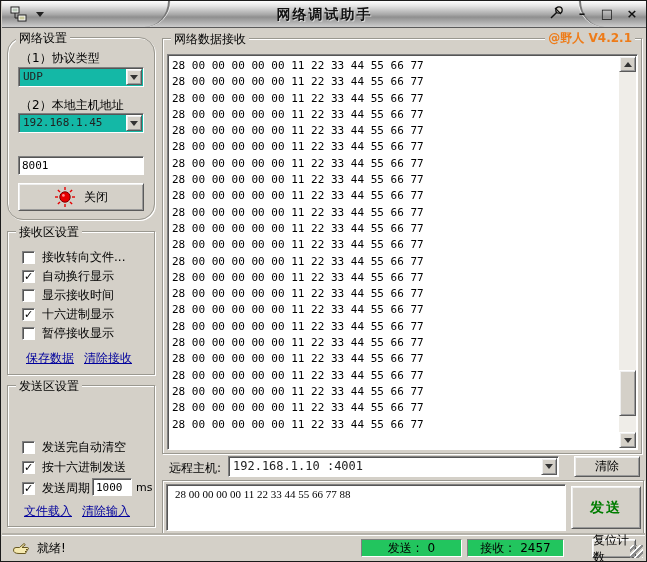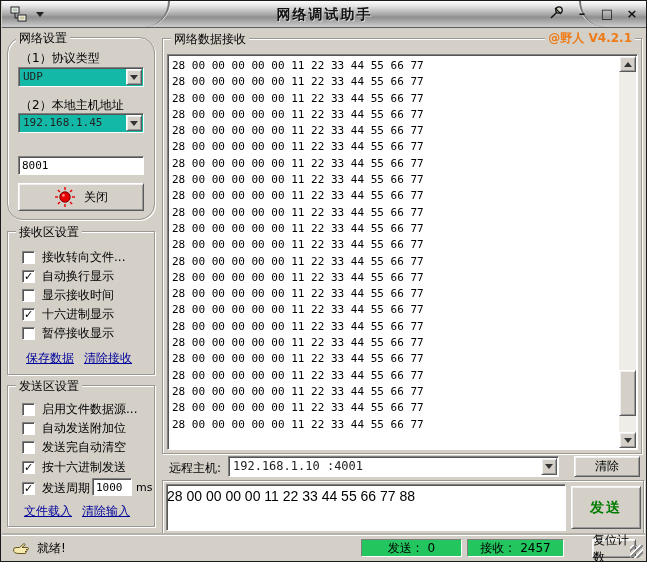--- a/index.html
+++ b/index.html
@@ -82,22 +82,22 @@
   .sb-btn { position:absolute; left:0; width:17px; height:16px; display:flex; align-items:center;
     justify-content:center; cursor:pointer; }
   .sb-thumb { position:absolute; left:0; width:17px; cursor:pointer; }
 
   
   .remote-label { position:absolute; font-size:12px; }
   .send-wrap { position:absolute; border:1px solid #9a9890;
     box-shadow: inset 1px 1px 0 #ffffff, 1px 1px 0 #ffffff; background:#d4d0c8; }
   .send-text { position:absolute; resize:none; overflow:hidden;
     background:#fff; border:1px solid; border-color:#808080 #ffffff #ffffff #808080;
-    box-shadow: inset 1px 1px 0 #555; font-family:Liberation Sans, sans-serif; font-size:14px;
-    padding:3px 0; outline:none; }
+    box-shadow: inset 1px 1px 0 #555; font-family:Liberation Serif, serif; font-size:11px;
+    padding:3px 8px; outline:none; }
   .send-btn { position:absolute; font-weight:bold; color:#007d00; font-size:14px; letter-spacing:2px; }
   .send-expander { position:absolute; width:0; height:0; border-left:4px solid transparent;
     border-right:4px solid transparent; border-top:5px solid #111; cursor:pointer; }
 
   
   .statusbar { position:absolute; left:1px; right:1px; bottom:1px; height:25px;
     background:#d4d0c8; border-top:1px solid #ffffff; box-shadow: 0 -2px 0 #b5b2aa; }
   .status-left { position:absolute; left:10px; top:4px; display:flex; align-items:center; gap:8px; }
   .status-text { font-size:12px; }
   .status-panel { position:absolute; top:3px; height:18px; border:1px solid;
@@ -207,28 +207,20 @@
       <span class="cb-label">暂停接收显示</span>
     </div>
 
     <span class="link" style="left:18px; top:118px;">保存数据</span>
     <span class="link" style="left:76px; top:118px;">清除接收</span>
   </div>
 
   <div class="groupbox" style="left:6px; top:384px; width:148px; height:142px;">
     <span class="group-title">发送区设置</span>
 
-    <div class="cb-row" style="top:15px;">
-      <span class="checkbox"></span>
-      <span class="cb-label">启用文件数据源...</span>
-    </div>
-    <div class="cb-row" style="top:34px;">
-      <span class="checkbox"></span>
-      <span class="cb-label">自动发送附加位</span>
-    </div>
     <div class="cb-row" style="top:53px;">
       <span class="checkbox"></span>
       <span class="cb-label">发送完自动清空</span>
     </div>
     <div class="cb-row" style="top:73px;">
       <span class="checkbox">✓</span>
       <span class="cb-label">按十六进制发送</span>
     </div>
     <div class="cb-row" style="top:94px;">
       <span class="checkbox">✓</span>

